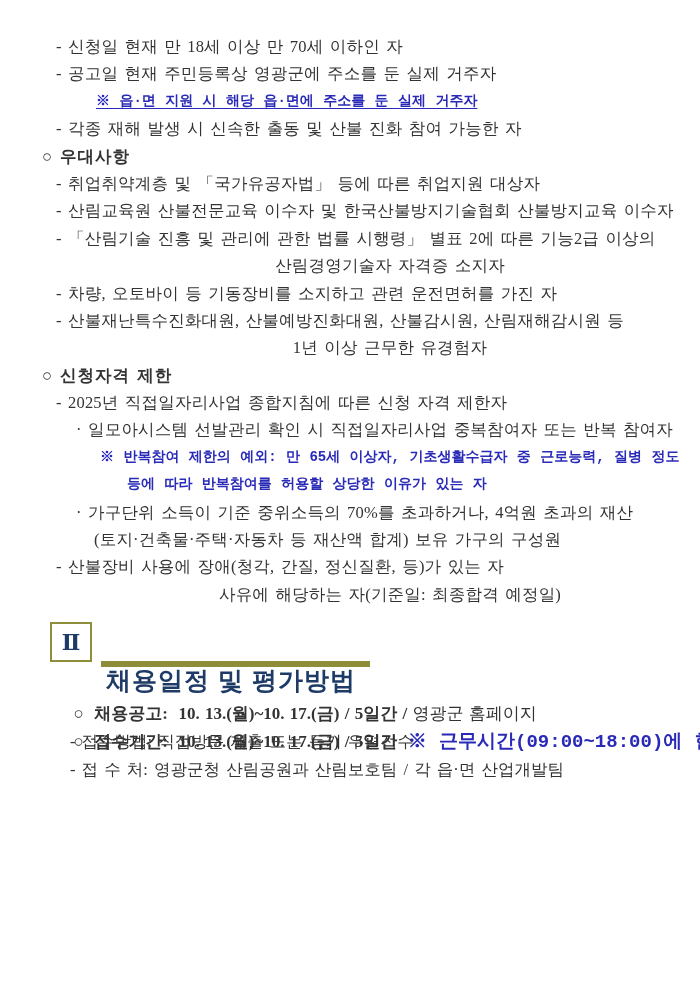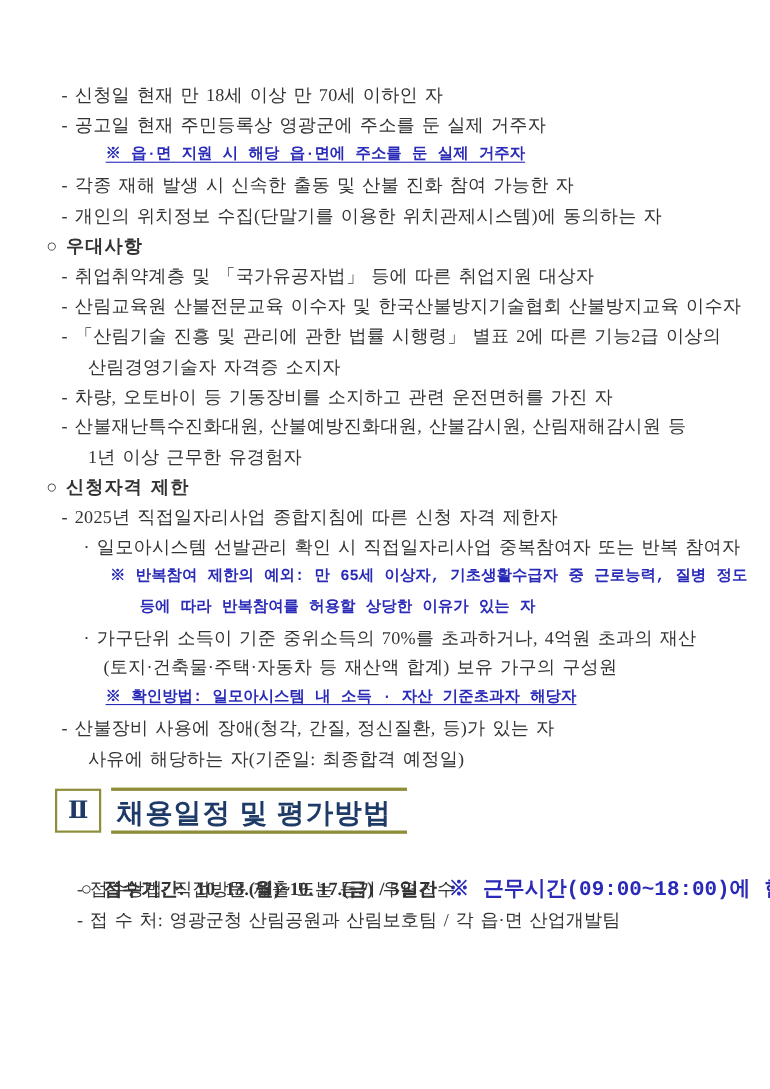--- a/index.html
+++ b/index.html
@@ -11,32 +11,32 @@
   }
   *{margin:0;padding:0;box-sizing:border-box;}
   html,body{background:#ffffff;}
   .page{
     position:relative;
     width:700px;height:990px;
     background:var(--paper);
     overflow:hidden;
     font-family:"Liberation Serif","DejaVu Serif",serif;
   }
-  .content{padding-top:73px;}
+  .content{padding-top:33px;}
   .ln{
     white-space:pre;
     height:27.4px;line-height:27.4px;
     font-size:16.5px;
     color:var(--body);
     word-spacing:2px;
     letter-spacing:0.2px;
   }
   .circle{padding-left:42px;font-weight:bold;letter-spacing:1px;}
   .dash{padding-left:56px;}
-  .dashc{padding-left:80px;}
+  .dashc{padding-left:80px;text-align:center;}
   .dot{padding-left:76px;}
   .dotc{padding-left:94px;}
   .note{
     padding-left:96px;
     font-family:Liberation Mono, monospace;
     font-size:14px;font-weight:bold;
     color:var(--blue);
     word-spacing:1px;letter-spacing:0;
   }
   .note.u span{text-decoration:underline;text-underline-offset:3px;}
@@ -50,22 +50,23 @@
   .num-box{
     width:42px;height:40px;margin-top:1px;
     border:2px solid var(--olive);
     display:flex;align-items:center;justify-content:center;
     font-size:22px;font-weight:bold;color:var(--navy);
   }
   .title-wrap{
     margin-left:9px;
     border-top:3px solid var(--olive);
     border-bottom:3px solid var(--olive);
-    display:flex;align-items:flex-end;
+    display:flex;align-items:flex-start;
     padding:0 14px 0 5px;
+    margin-top:40px;
   }
   .title-text{
     font-family:"Liberation Sans","DejaVu Sans",sans-serif;
     font-size:25px;font-weight:bold;color:var(--navy);
     letter-spacing:1px;white-space:pre;
   }
   
   .s-ln{
     white-space:pre;height:28px;line-height:28px;
     font-size:17px;color:var(--body);
@@ -82,51 +83,52 @@
 </head>
 <body>
 
 <div class="page">
   <div class="content">
 
     <div class="ln dash">- 신청일 현재 만 18세 이상 만 70세 이하인 자</div>
     <div class="ln dash">- 공고일 현재 주민등록상 영광군에 주소를 둔 실제 거주자</div>
     <div class="ln note u"><span>※ 읍·면 지원 시 해당 읍·면에 주소를 둔 실제 거주자</span></div>
     <div class="ln dash">- 각종 재해 발생 시 신속한 출동 및 산불 진화 참여 가능한 자</div>
-    <div class="ln dash">- 개인의 위치정보 수집(단말기를 이용한 위치관제시스템)에 동의하는 자</div>
 
     <div class="ln circle">○ 우대사항</div>
     <div class="ln dash">- 취업취약계층 및 「국가유공자법」 등에 따른 취업지원 대상자</div>
     <div class="ln dash">- 산림교육원 산불전문교육 이수자 및 한국산불방지기술협회 산불방지교육 이수자</div>
     <div class="ln dash">- 「산림기술 진흥 및 관리에 관한 법률 시행령」 별표 2에 따른 기능2급 이상의</div>
     <div class="ln dashc">산림경영기술자 자격증 소지자</div>
     <div class="ln dash">- 차량, 오토바이 등 기동장비를 소지하고 관련 운전면허를 가진 자</div>
     <div class="ln dash">- 산불재난특수진화대원, 산불예방진화대원, 산불감시원, 산림재해감시원 등</div>
     <div class="ln dashc">1년 이상 근무한 유경험자</div>
 
     <div class="ln circle">○ 신청자격 제한</div>
     <div class="ln dash">- 2025년 직접일자리사업 종합지침에 따른 신청 자격 제한자</div>
     <div class="ln dot">· 일모아시스템 선발관리 확인 시 직접일자리사업 중복참여자 또는 반복 참여자</div>
     <div class="ln note note2">※ 반복참여 제한의 예외: 만 65세 이상자, 기초생활수급자 중 근로능력, 질병 정도</div>
     <div class="ln note note2c">등에 따라 반복참여를 허용할 상당한 이유가 있는 자</div>
     <div class="ln dot">· 가구단위 소득이 기준 중위소득의 70%를 초과하거나, 4억원 초과의 재산</div>
     <div class="ln dotc">(토지·건축물·주택·자동차 등 재산액 합계) 보유 가구의 구성원</div>
-    <div class="ln note u"><span>※ 확인방법: 일모아시스템 내 소득 · 자산 기준초과자 해당자</span></div>
     <div class="ln dash">- 산불장비 사용에 장애(청각, 간질, 정신질환, 등)가 있는 자</div>
     <div class="ln dashc">사유에 해당하는 자(기준일: 최종합격 예정일)</div>
 
     <div class="sec-header">
       <div class="num-box">
         <span>Ⅱ</span>
       </div>
       <div class="title-wrap">
         <span class="title-text">채용일정 및 평가방법</span>
       </div>
     </div>
 
     <div class="s-ln s-circle">
+      <span>○  </span><span class="b">채용공고:  10. 13.(월)~10. 17.(금) / 5일간 / </span><span>영광군 홈페이지</span>
+    </div>
+    <div class="s-ln s-circle">
       <span>○  </span><span class="b">접수기간:  10. 13.(월)~10. 17.(금) / 5일간  </span><span class="inline-note">※ 근무시간(09:00~18:00)에 한함</span>
     </div>
     <div class="s-ln s-dash">- 접수방법: 직접방문 제출 또는 등기 우편접수</div>
     <div class="s-ln s-dash">- 접 수 처: 영광군청 산림공원과 산림보호팀 / 각 읍·면 산업개발팀</div>
 
   </div>
 </div>
 
 </body></html>

